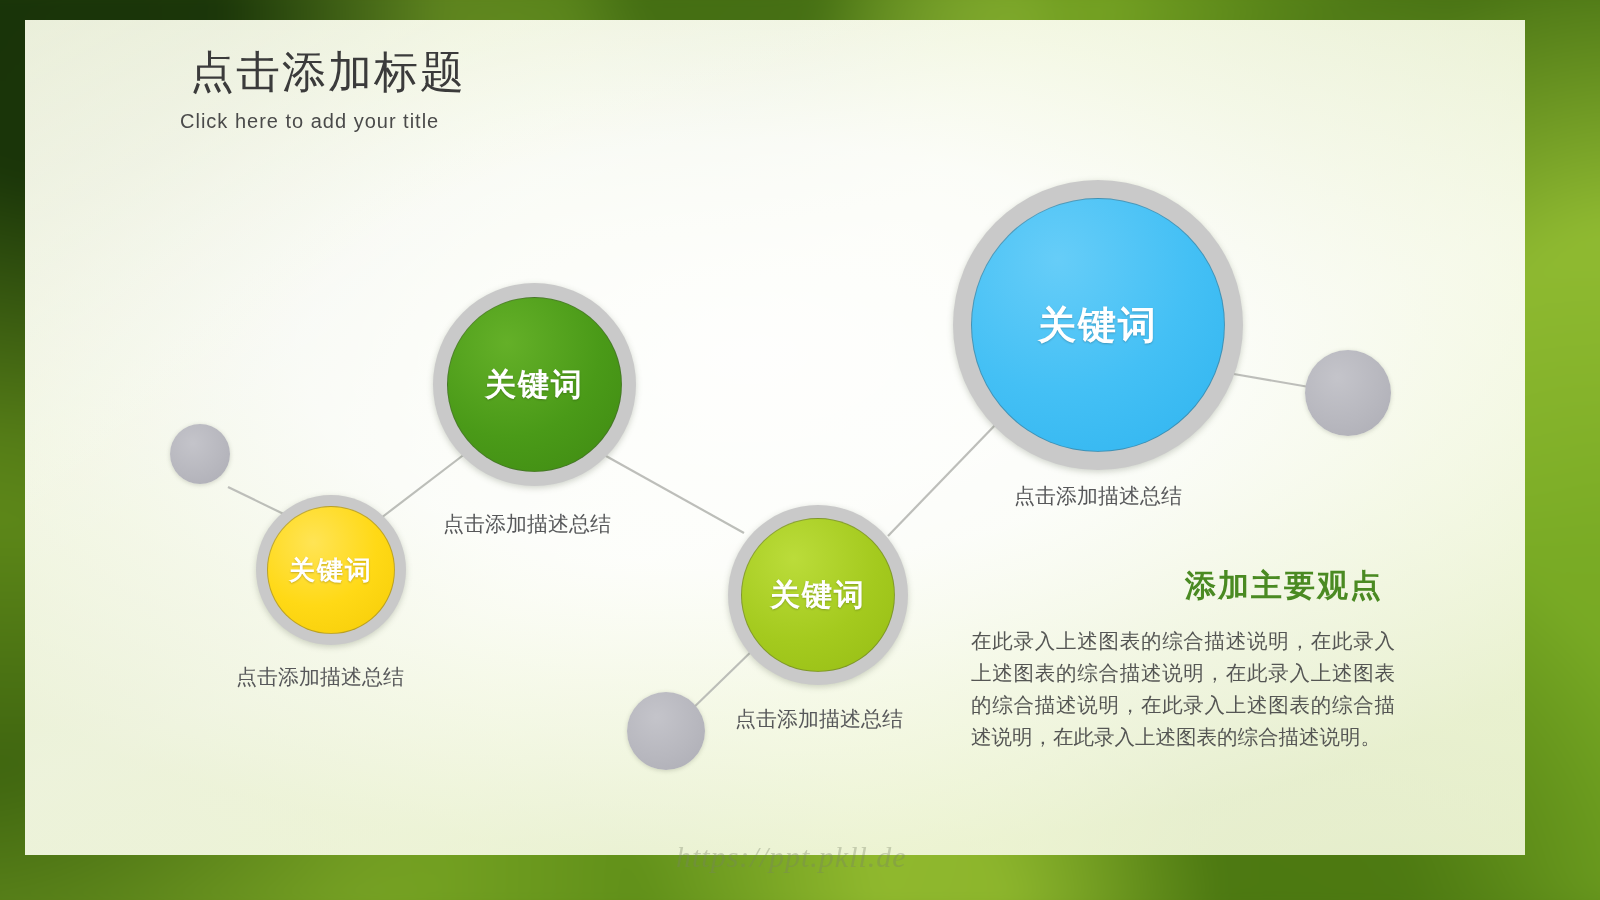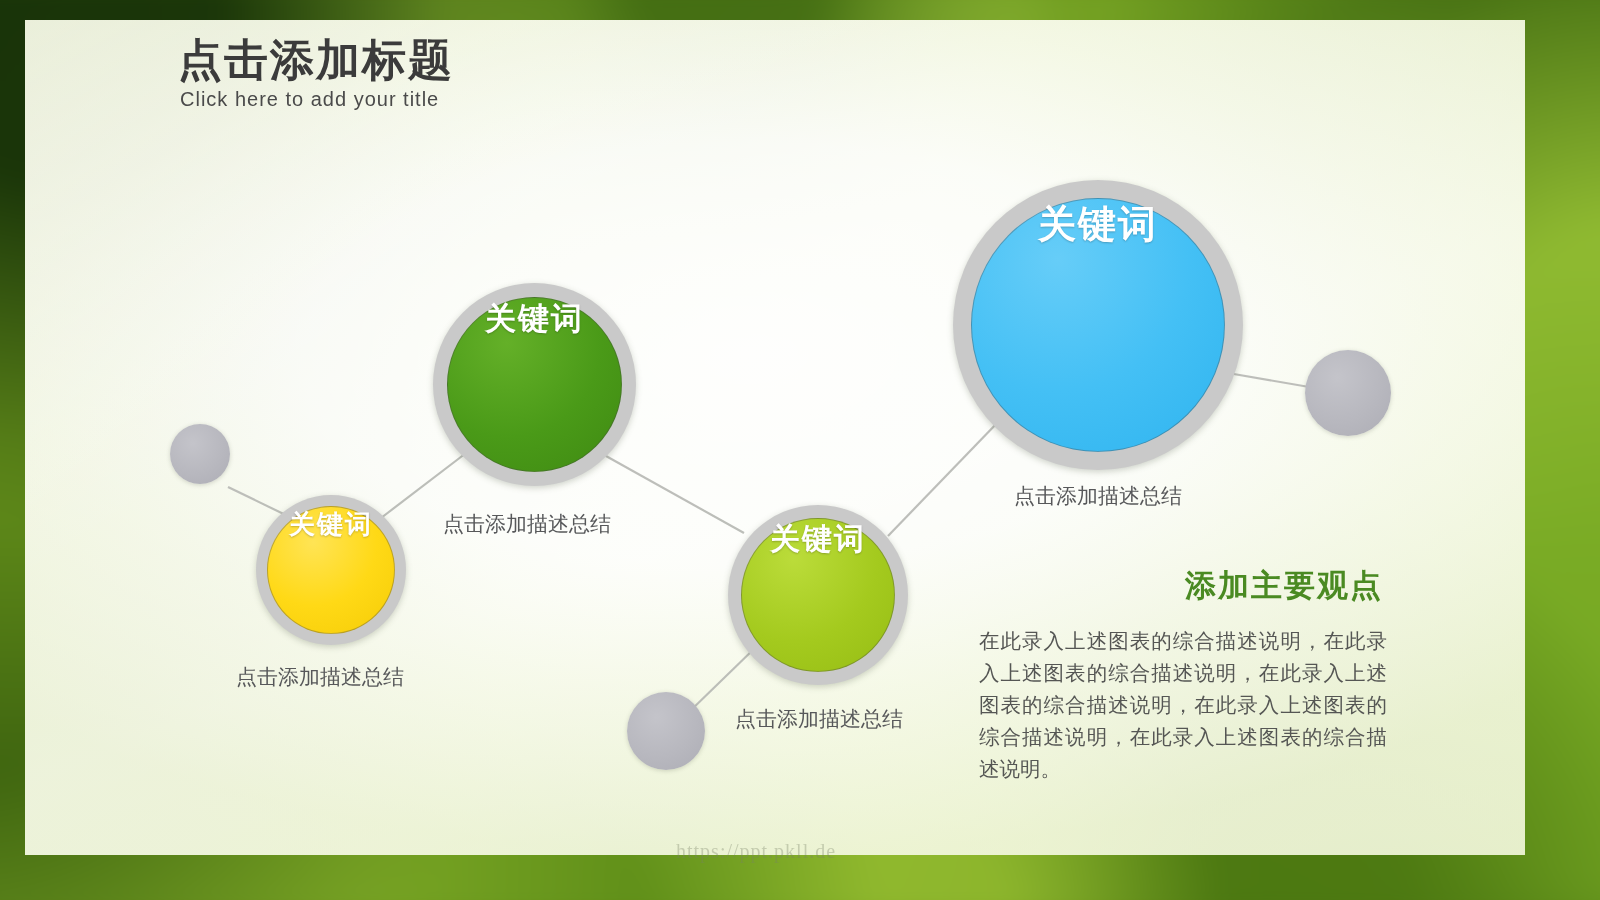--- a/index.html
+++ b/index.html
@@ -41,41 +41,41 @@
       linear-gradient(160deg, rgba(238,244,210,.80) 0%, rgba(250,252,240,.86) 30%, rgba(255,255,255,.88) 55%, rgba(242,247,222,.82) 100%);
   }
   .panel-sheen{
     position:absolute;left:25px;top:20px;width:1500px;height:835px;
     background:linear-gradient(150deg, rgba(255,255,255,.35) 0%, rgba(255,255,255,0) 34%);
     pointer-events:none;
   }
   
   .title-block{position:absolute;left:178px;top:34px;}
   .title-cn{
-    font-size:44px;font-weight:bold;color:#3b3b3b;letter-spacing:2px;
-    line-height:1.18;margin:0;
+    font-size:44px;font-weight:normal;color:#3b3b3b;letter-spacing:2px;
+    line-height:1.18;margin:12px;
     font-family:"DejaVu Sans","Liberation Sans",sans-serif;
   }
   .title-en{
     font-size:20px;color:#4a4a4a;letter-spacing:1px;margin:2px 0 0 2px;
     font-family:"Liberation Sans",sans-serif;font-weight:400;
   }
   
   .diagram{position:absolute;inset:0;}
   svg.links{position:absolute;left:0;top:0;width:1600px;height:900px;}
   .node{
     position:absolute;border-radius:50%;
     display:flex;align-items:center;justify-content:center;
     box-sizing:border-box;
     background:#c9c9c9;
     box-shadow:0 2px 6px rgba(90,100,80,.28);
   }
   .node .disc{
     border-radius:50%;width:100%;height:100%;
-    display:flex;justify-content:center;
+    display:flex;align-items:center;justify-content:center;
     box-sizing:border-box;border:1px solid rgba(70,70,70,.35);
   }
   .node .kw{
     color:#ffffff;font-weight:bold;letter-spacing:2px;
     font-family:"DejaVu Sans","Liberation Sans",sans-serif;
     text-shadow:0 1px 2px rgba(0,0,0,.22);
     white-space:nowrap;
   }
   .dot{
     position:absolute;border-radius:50%;
@@ -86,28 +86,29 @@
     position:absolute;font-size:21px;color:#57585a;white-space:nowrap;
     font-family:Liberation Sans, sans-serif;
   }
   
   .side{position:absolute;left:963px;top:565px;width:440px;}
   .side-h{
     font-size:31px;font-weight:bold;color:#4a8a22;letter-spacing:2px;margin:0 0 18px 222px;
     font-family:"DejaVu Sans","Liberation Sans",sans-serif;white-space:nowrap;
   }
   .side-p{
-    font-size:20.5px;line-height:32px;color:#555654;margin:16px;text-align:justify;
+    font-size:20.5px;line-height:32px;color:#555654;margin:8px;text-align:justify;
     font-family:"DejaVu Sans","Liberation Sans",sans-serif;
   }
   
   .watermark{
     position:absolute;left:676px;top:840px;
-    font-size:20px;color:rgba(120,128,104,.34);letter-spacing:1px;
+    font-size:30px;color:rgba(120,128,104,.34);letter-spacing:1px;
     font-family:"Liberation Serif","DejaVu Serif",serif;
+    font-style:italic;
   }
 </style>
 </head>
 <body>
 
 <div class="slide">
 
   <div class="bg"></div>
   <div class="panel"></div>
   <div class="panel-sheen"></div>

